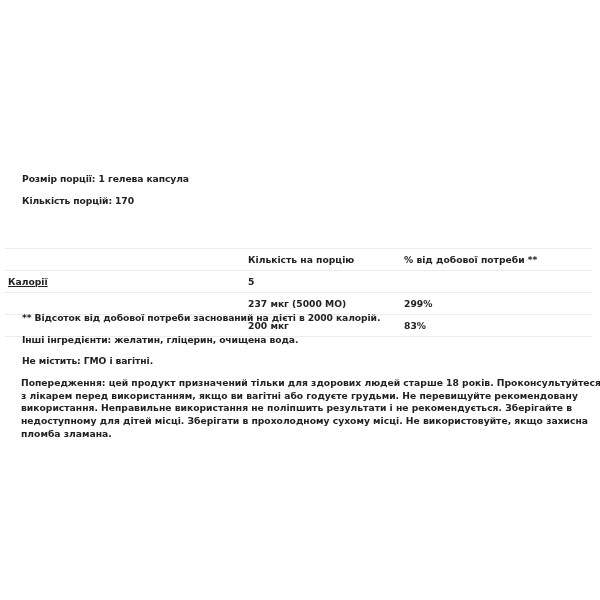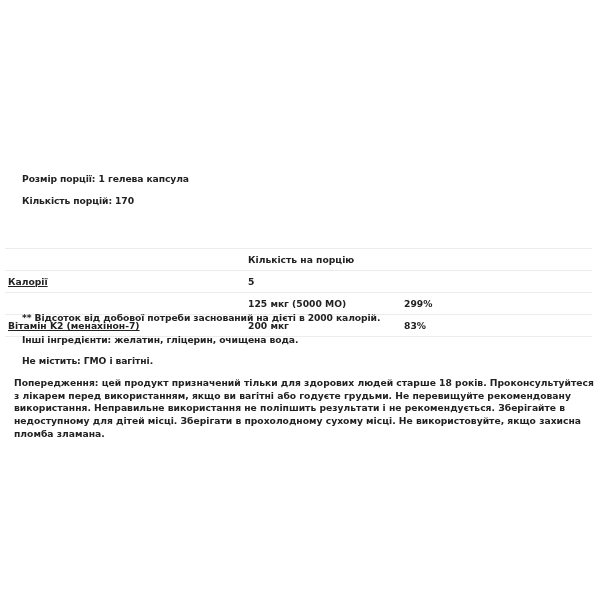--- a/index.html
+++ b/index.html
@@ -12,46 +12,46 @@
   }
   .line { position: absolute; left: 22px; white-space: nowrap; letter-spacing: -0.1px; }
   .table { position: absolute; left: 5px; top: 216px; width: 587px; margin-top: 32px; }
   .row { position: relative; height: 21px; border-top: 1px solid #ececec; }
   .row:last-child { border-bottom: 1px solid #ececec; }
   .cell { position: absolute; top: 5px; white-space: nowrap; }
   .c1 { left: 3px; text-decoration: underline; }
   .c2 { left: 243px; }
   .c3 { left: 399px; }
   .warning {
-    position: absolute; left: 14px; top: 377px; width: 580px;
+    position: absolute; left: 21px; top: 377px; width: 580px;
     line-height: 12.7px; white-space: normal;
   }
 </style>
 </head>
 <body>
 
 <div class="line" style="top:173px;">Розмір порції: 1 гелева капсула</div>
 <div class="line" style="top:195px;">Кількість порцій: 170</div>
 
 <div class="table">
   <div class="row">
     <span class="cell c1"></span>
     <span class="cell c2">Кількість на порцію</span>
+    <span class="cell c3">% від добової потреби **</span>
   </div>
   <div class="row">
     <span class="cell c1">Калорії</span>
     <span class="cell c2">5</span>
     <span class="cell c3"></span>
   </div>
   <div class="row">
-    <span class="cell c2">125 мкг (5000 МО)</span>
+    <span class="cell c2">237 мкг (5000 МО)</span>
     <span class="cell c3">299%</span>
   </div>
   <div class="row">
-    <span class="cell c1">Вітамін K2 (менахінон-7)</span>
     <span class="cell c2">200 мкг</span>
     <span class="cell c3">83%</span>
   </div>
 </div>
 
 <div class="line" style="top:312px;">** Відсоток від добової потреби заснований на дієті в 2000 калорій.</div>
 <div class="line" style="top:334px;">Інші інгредієнти: желатин, гліцерин, очищена вода.</div>
 <div class="line" style="top:355px;">Не містить: ГМО і вагітні.</div>
 
 <div class="warning">Попередження: цей продукт призначений тільки для здорових людей старше 18 років. Проконсультуйтеся з лікарем перед використанням, якщо ви вагітні або годуєте грудьми. Не перевищуйте рекомендовану використання. Неправильне використання не поліпшить результати і не рекомендується. Зберігайте в недоступному для дітей місці. Зберігати в прохолодному сухому місці. Не використовуйте, якщо захисна пломба зламана.</div>

